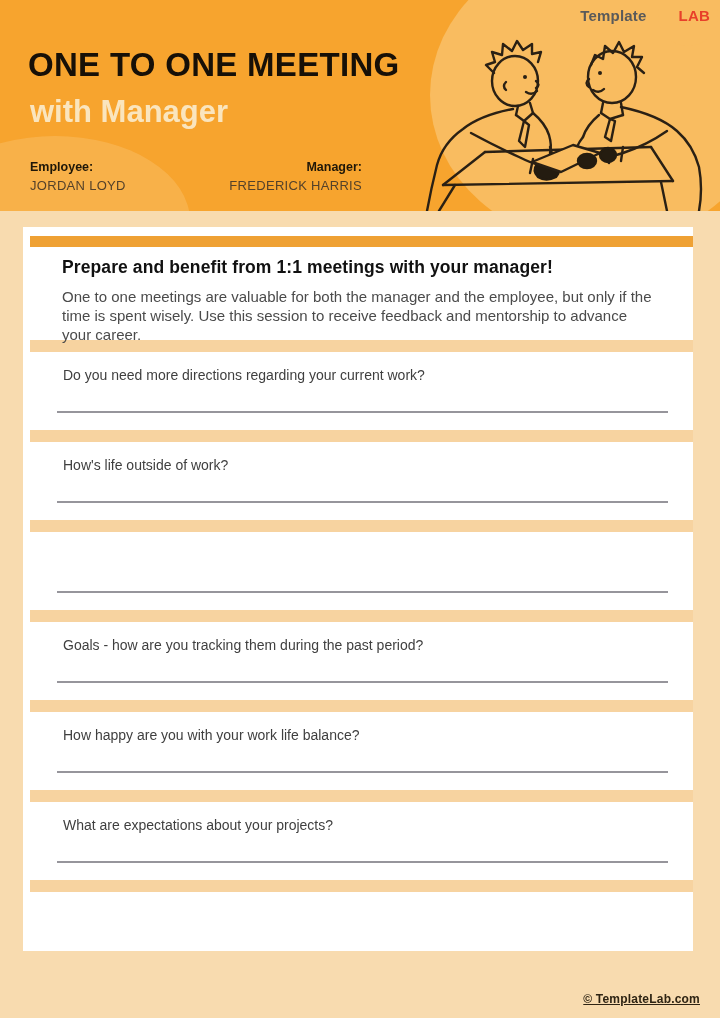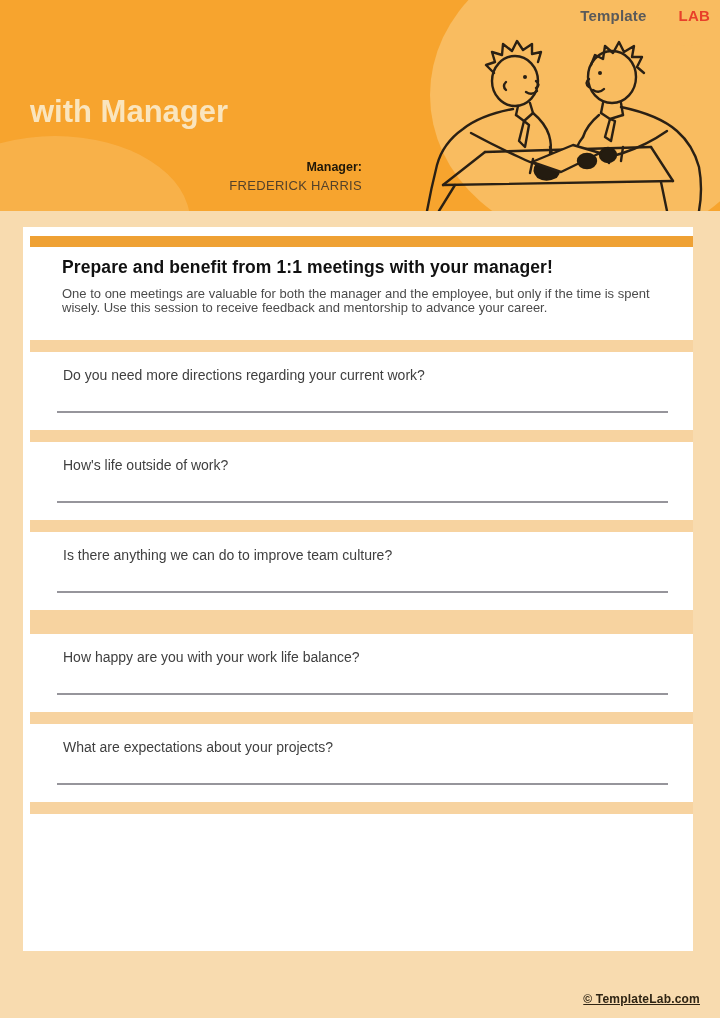--- a/index.html
+++ b/index.html
@@ -48,21 +48,21 @@
   .page-column {
     position: absolute; left: 23px; top: 227px; width: 670px; height: 724px;
     background: var(--card-bg, #FFFFFF);
   }
   .accent-bar {
     margin: 9px 0 0 7px; height: 11px; width: 663px;
     background: var(--accent-bar, #EFA134);
   }
   .intro { height: 93px; padding: 10px 45px 0 39px; }
   .intro h2 { font-size: 17.5px; font-weight: 700; color: #111111; letter-spacing: .1px; }
-  .intro p  { margin-top: 9px; font-size: 13px; line-height: 14px; color: var(--body-text, #4B4B4B); width: 590px; }
+  .intro p  { margin-top: 9px; font-size: 15px; line-height: 19px; color: var(--body-text, #4B4B4B); width: 590px; }
 
   .q-gap  { height: 12px; margin-left: 7px; width: 663px; background: var(--gap-bar, #F7D3A0); }
   .q-card { height: 78px; position: relative; background: var(--card-bg, #FFFFFF); }
   .q-text { position: absolute; left: 40px; top: 15px; font-size: 14px; color: #3F3F3F; }
   .answer-line { position: absolute; left: 34px; right: 25px; top: 59px; height: 2px; background: var(--line-color, #96959B); }
 
   
   .footer-link {
     position: absolute; right: 20px; top: 992px;
     font-size: 12px; font-weight: 700; color: var(--footer-color, #2F2413);
@@ -74,22 +74,27 @@
 
 <div class="header">
   <div class="blob blob-big"></div>
   <div class="blob blob-corner"></div>
   <div class="blob blob-left"></div>
 
   <div class="logo">
     <span class="p1">Template</span><span class="p2">LAB</span>
   </div>
 
+  <div class="main-title">ONE TO ONE MEETING</div>
   <div class="sub-title">with Manager</div>
 
+  <div class="person person-employee">
+    <div class="label">Employee:</div>
+    <div class="name">JORDAN LOYD</div>
+  </div>
   <div class="person person-manager">
     <div class="label">Manager:</div>
     <div class="name">FREDERICK HARRIS</div>
   </div>
 
   <svg class="illustration" viewBox="0 0 305 180">
     <g stroke="#2A2014" stroke-width="2.4" fill="none" stroke-linecap="round" stroke-linejoin="round">
 
       <path d="M28,154 L258,150"></path>
       <path d="M70,121 L236,116"></path>
@@ -150,25 +155,28 @@
   </div>
 
   <div class="q-gap"></div>
   <div class="q-card">
     <div class="q-text">How's life outside of work?</div>
     <div class="answer-line"></div>
   </div>
 
   <div class="q-gap"></div>
   <div class="q-card">
-    <div class="q-text">Is there anything we can do to improve team culture?</div>
     <div class="answer-line"></div>
   </div>
 
   <div class="q-gap"></div>
+  <div class="q-card">
+    <div class="q-text">Goals - how are you tracking them during the past period?</div>
+    <div class="answer-line"></div>
+  </div>
 
   <div class="q-gap"></div>
   <div class="q-card">
     <div class="q-text">How happy are you with your work life balance?</div>
     <div class="answer-line"></div>
   </div>
 
   <div class="q-gap"></div>
   <div class="q-card">
     <div class="q-text">What are expectations about your projects?</div>

